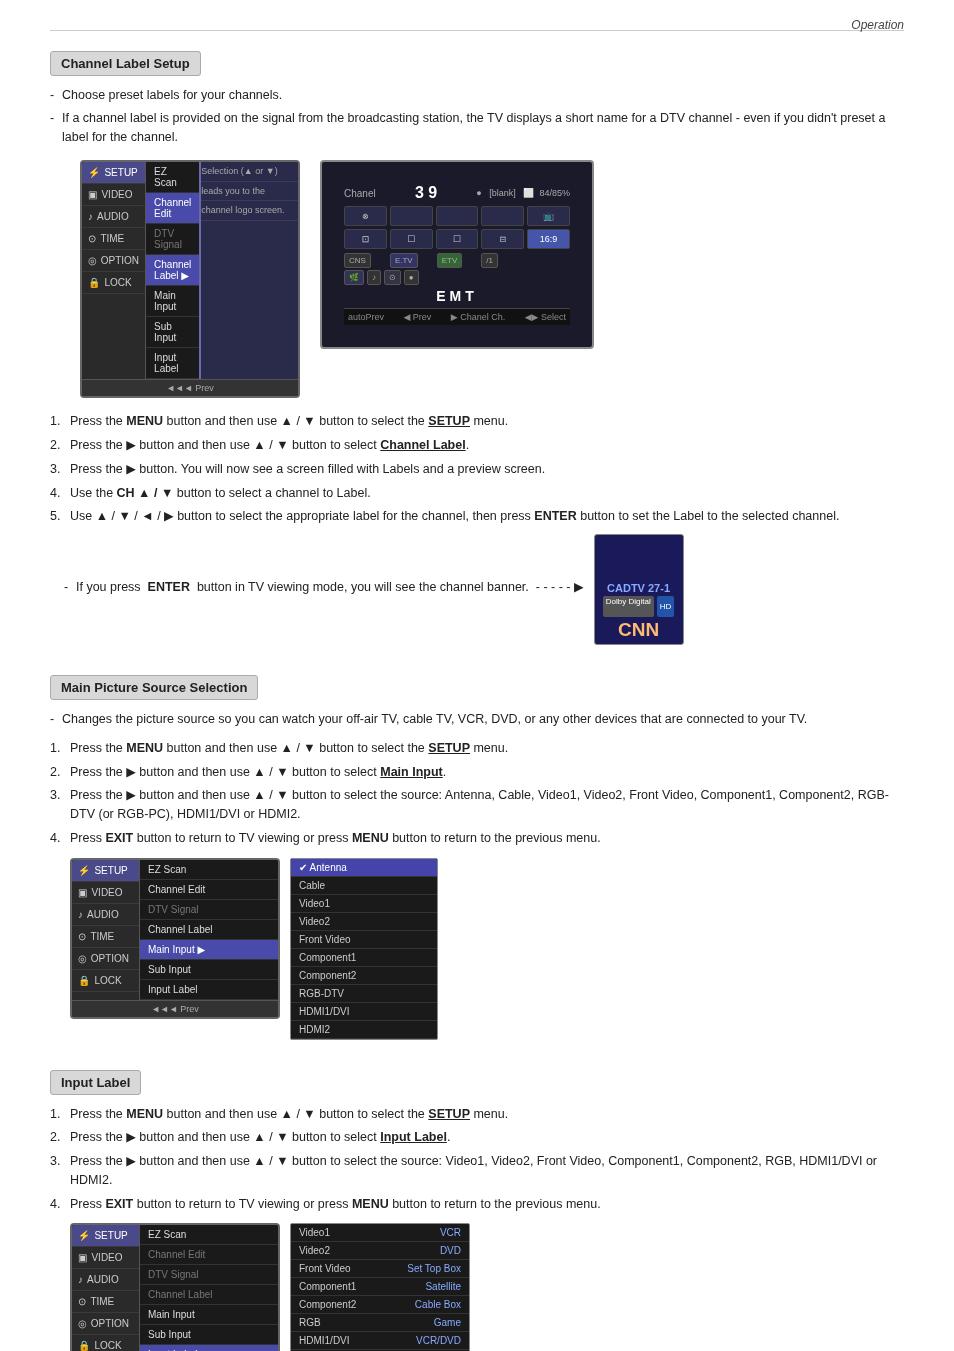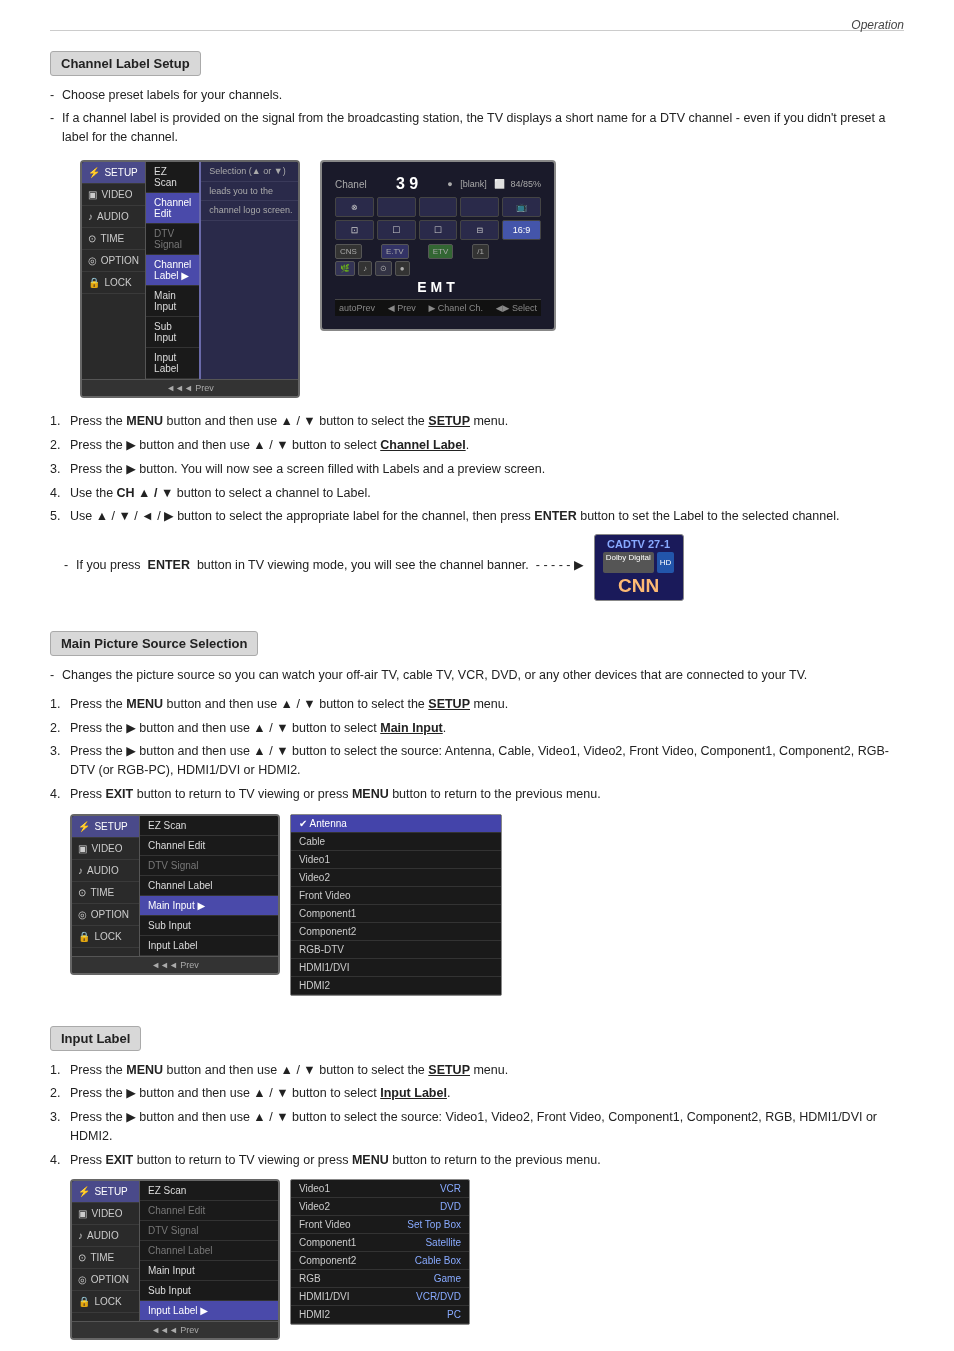--- a/index.html
+++ b/index.html
@@ -126,21 +126,21 @@
     .tv-main-item.highlighted {
       background: #4a4aaa;
       color: #fff;
     }
     .tv-sub-menu {
       background: #2a2a4a;
       border-left: 2px solid #6a6aaa;
       min-width: 120px;
     }
     .tv-sub-item {
-      padding: 3px 8px;
+      padding: 3px 0;
       font-size: 10px;
       color: #ccc;
       border-bottom: 1px solid #3a3a5a;
     }
     .tv-sub-item.note {
       font-size: 9px;
       color: #aaa;
       line-height: 1.4;
     }
     .tv-bottom-bar {
@@ -158,20 +158,21 @@
       color: #fff;
       padding: 3px 8px;
       min-width: 90px;
       text-align: center;
     }
     .channel-banner .ch-num {
       font-size: 11px;
       font-weight: bold;
       color: #88aaff;
       margin-bottom: 2px;
+      margin-top: 44px;
     }
     .channel-banner .ch-badges {
       display: flex;
       gap: 3px;
       justify-content: center;
       margin-bottom: 2px;
     }
     .badge-dolby {
       background: #555;
       color: #fff;
@@ -191,23 +192,23 @@
       font-weight: bold;
       color: #fdba74;
     }
 
     
     .tv-channel-display {
       border: 2px solid #888;
       border-radius: 4px;
       background: #1a1a2a;
       color: #fff;
-      width: 236px;
+      width: 274px;
       font-size: 10px;
-      padding: 13px;
+      padding: 22px;
     }
     .tv-channel-display .top-row {
       display: flex;
       justify-content: space-between;
       align-items: center;
       margin-bottom: 4px;
     }
     .ch-display-num {
       font-size: 16px;
       font-weight: bold;
@@ -242,21 +243,21 @@
       display: flex;
       justify-content: space-between;
       padding: 3px 4px;
       font-size: 9px;
       color: #888;
       border-top: 1px solid #444;
     }
 
     
     .tv-menu-right {
-      width: 212px;
+      width: 148px;
       border: 1px solid #888;
       border-radius: 2px;
       background: #1a1a1a;
       color: #ccc;
       font-size: 10px;
       overflow: hidden;
     }
     .tv-menu-right .right-item {
       padding: 3px 8px;
       border-bottom: 1px solid #333;

